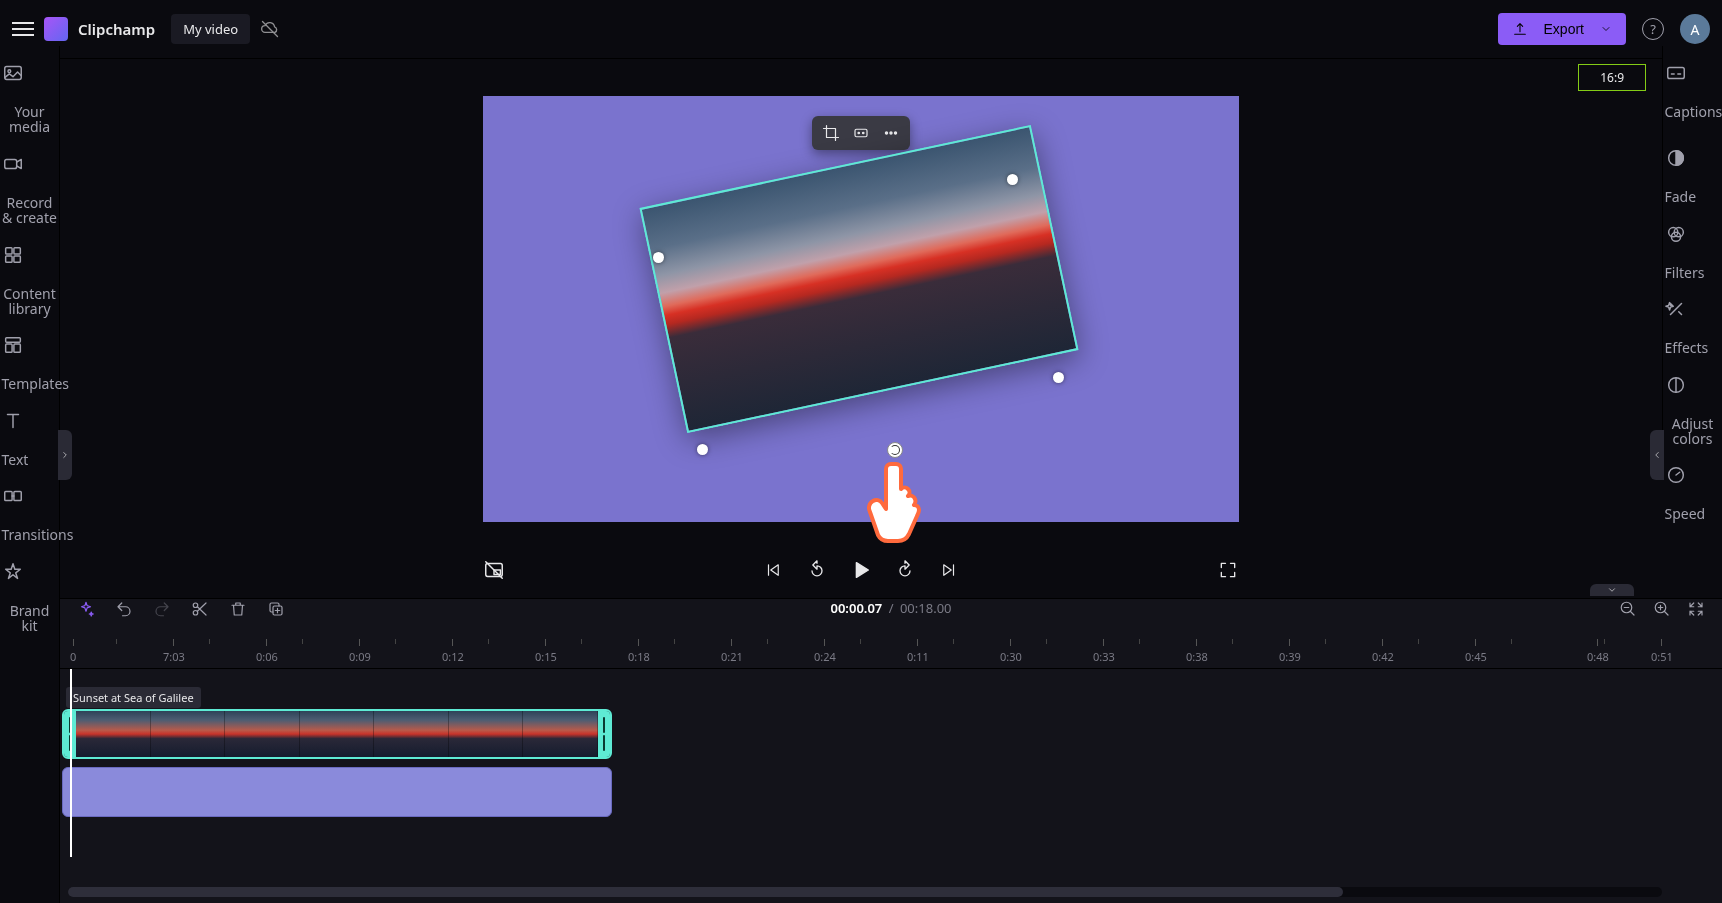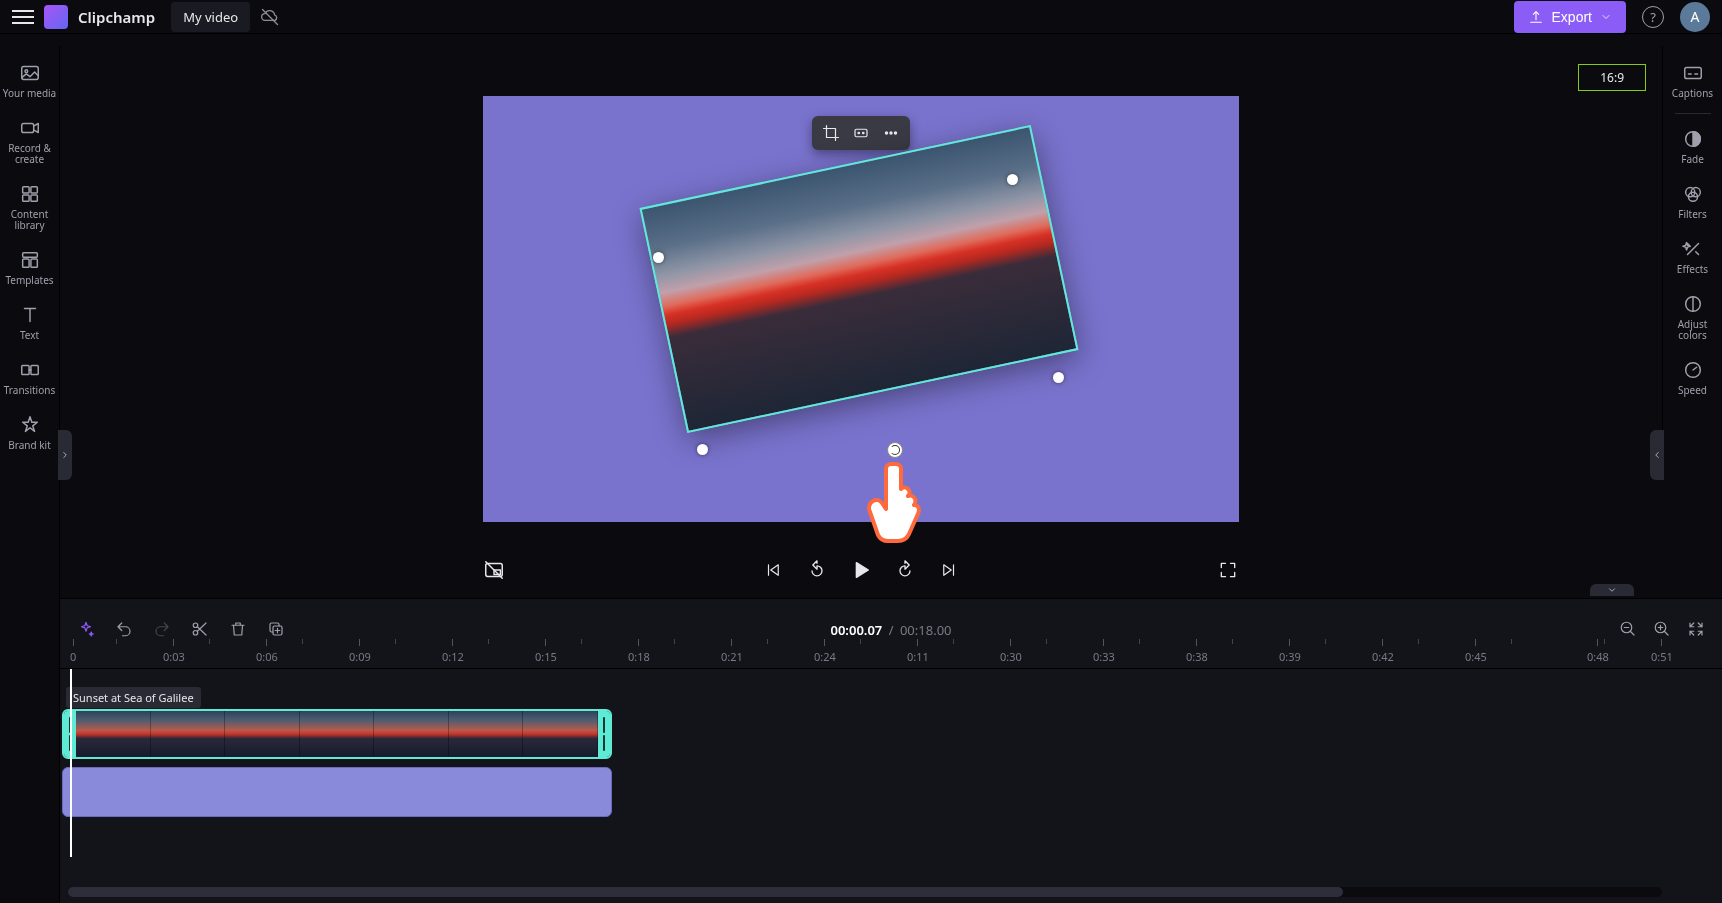--- a/index.html
+++ b/index.html
@@ -23,62 +23,62 @@
     margin: 0; padding: 0;
     width: 1722px; height: 903px;
     font-family: "Segoe UI", system-ui, -apple-system, sans-serif;
     background: var(--bg-darkest);
     color: var(--text);
     overflow: hidden;
     font-size: 12px;
   }
   
   .topbar {
-    height: 34px;
+    height: 59px;
     display: flex;
     align-items: center;
     padding: 0 12px;
     gap: 10px;
     background: var(--bg-darkest);
     border-bottom: 1px solid #000;
   }
   .hamburger { width: 22px; height: 22px; display:flex; flex-direction:column; justify-content:center; gap:4px; cursor:pointer;}
   .hamburger span { height:2px; background:var(--text); width:100%; }
   .logo { width:24px; height:24px; background: linear-gradient(135deg, #a855f7, #6366f1); border-radius:4px; }
   .brand { font-weight:600; font-size:15px; color:var(--text); }
   .title-chip { background: var(--bg-panel); padding:6px 12px; border-radius:4px; font-size:13px; color:var(--text); margin-left:6px;}
   .sync-icon { width:20px; height:20px; opacity:0.6; }
   .topbar-spacer { flex:1; }
   .export-btn {
     background: var(--accent);
-    color: #ffffff;
+    color: #000000;
     border: none;
     padding: 8px 14px;
     border-radius: 4px;
     font-size: 14px;
-    display:flex; align-items:center; gap:8px;
+    display:flex; align-items:center; gap:16px;
     cursor:pointer;
   }
   .icon-btn { width:34px; height:34px; display:flex; align-items:center; justify-content:center; cursor:pointer; border-radius:50%;}
   .help-circle { border:1.5px solid var(--text-dim); border-radius:50%; width:22px; height:22px; display:flex; align-items:center; justify-content:center; font-size:13px; color:var(--text-dim);}
   .avatar { width:30px; height:30px; border-radius:50%; background:#5b7a9a; display:flex; align-items:center; justify-content:center; font-size:14px; color:#fff;}
 
   
   .left-rail {
     position:absolute; left:0; top:46px; bottom:0; width:60px;
     background: var(--bg-darkest);
     border-right: 1px solid #000;
     display:flex; flex-direction:column; align-items:center;
     padding-top:8px; gap:2px;
   }
   .rail-item {
     width:56px; padding:8px 0;
-    display:flex; flex-direction:column; align-items:center; gap:4px;
+    display:flex; flex-direction:column; align-items:flex-start; gap:20px;
     cursor:pointer; border-radius:4px;
-    font-size:10px; color:var(--text-dim); text-align:center; line-height:1.1;
+    font-size:14px; color:var(--text-dim); text-align:center; line-height:1.1;
   }
   .rail-item svg { width:22px; height:22px; }
   .rail-expand {
     position:absolute; top:430px; left:58px;
     width:14px; height:50px;
     background: var(--bg-lighter);
     border-radius: 0 6px 6px 0;
     display:flex; align-items:center; justify-content:center;
     cursor:pointer;
   }
@@ -190,21 +190,21 @@
     display:flex; align-items:center; justify-content:center;
     cursor:pointer;
   }
   .timeline {
     position:absolute; left:60px; right:0; top:598px; bottom:0;
     background: var(--bg-dark);
     border-top:1px solid #000;
     display:flex; flex-direction:column;
   }
   .tl-toolbar {
-    height:40px; display:flex; align-items:flex-end; gap:18px;
+    height:40px; display:flex; align-items:flex-start; gap:18px;
     padding: 0 16px;
   }
   .tl-toolbar .tlb { width:20px; height:20px; display:flex; align-items:center; justify-content:center; cursor:pointer; color:var(--text-dim);}
   .tl-toolbar .tlb.spark { color: var(--accent);}
   .tl-time { position:absolute; left:50%; transform:translateX(-50%); font-size:13px; }
   .tl-time .cur { color:#fff; font-weight:600;}
   .tl-time .sep { color:var(--text-dimmer); margin:0 3px;}
   .tl-time .dur { color:var(--text-dimmer);}
   .tl-zoom { margin-left:auto; display:flex; gap:14px; align-items:center;}
 
@@ -582,21 +582,21 @@
       </div>
     </div>
   </div>
 
   <div class="ruler" id="ruler">
       <div class="tick" style="left: 10px;">
         <div class="lbl">0</div>
       </div>
       <div class="tick minor" style="left: 56.5px;"></div>
       <div class="tick" style="left: 103px;">
-        <div class="lbl">0:03</div>
+        <div class="lbl">7:03</div>
       </div>
       <div class="tick minor" style="left: 149.5px;"></div>
       <div class="tick" style="left: 196px;">
         <div class="lbl">0:06</div>
       </div>
       <div class="tick minor" style="left: 242.5px;"></div>
       <div class="tick" style="left: 289px;">
         <div class="lbl">0:09</div>
       </div>
       <div class="tick minor" style="left: 335.5px;"></div>

